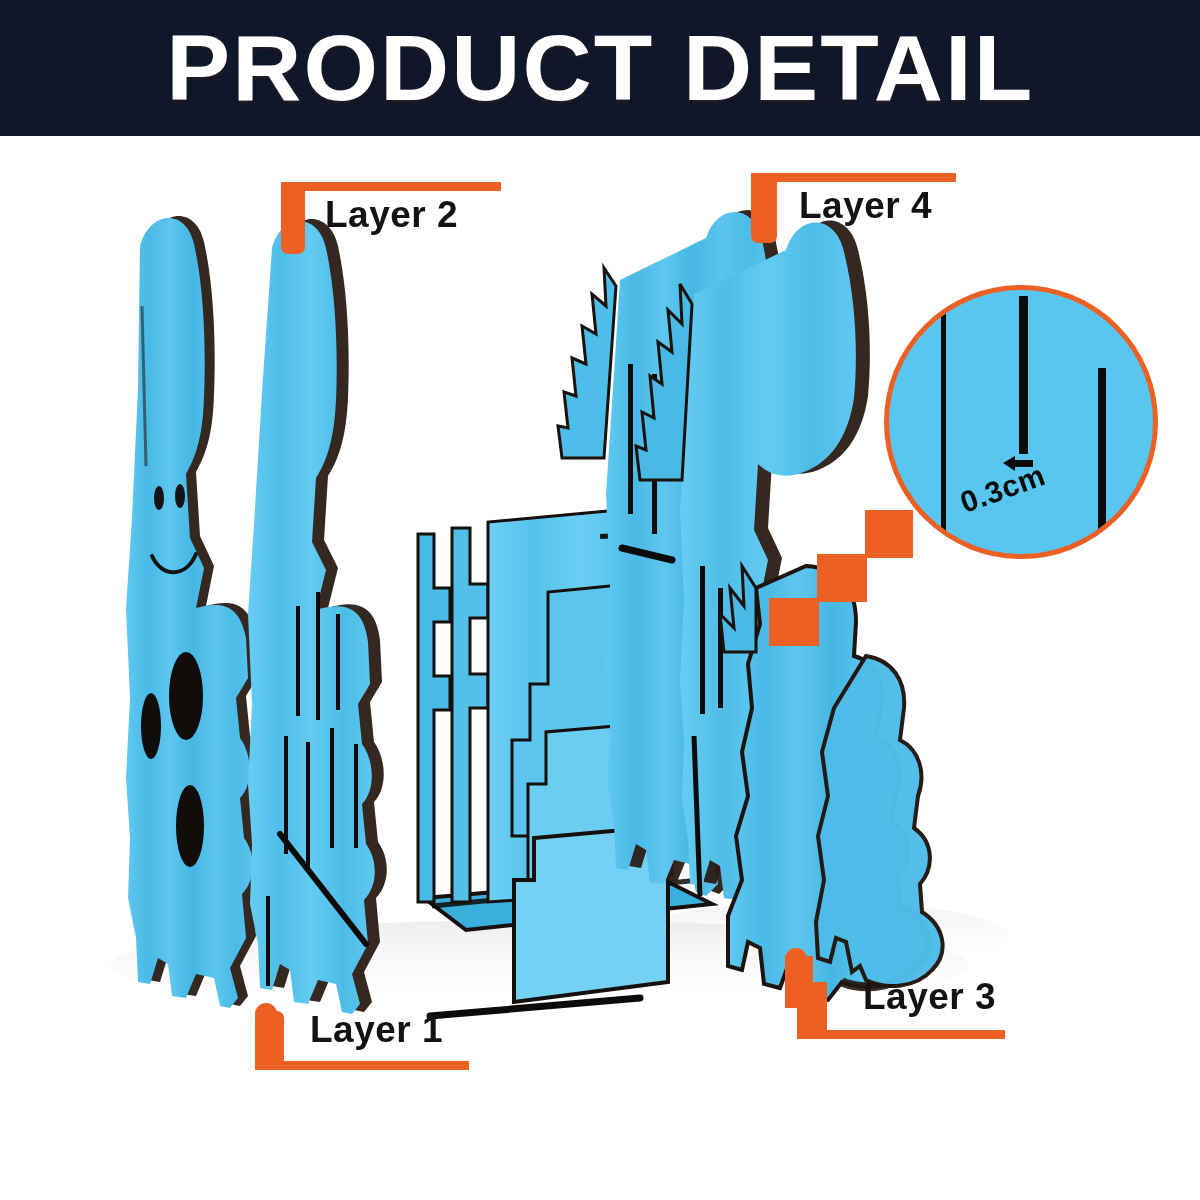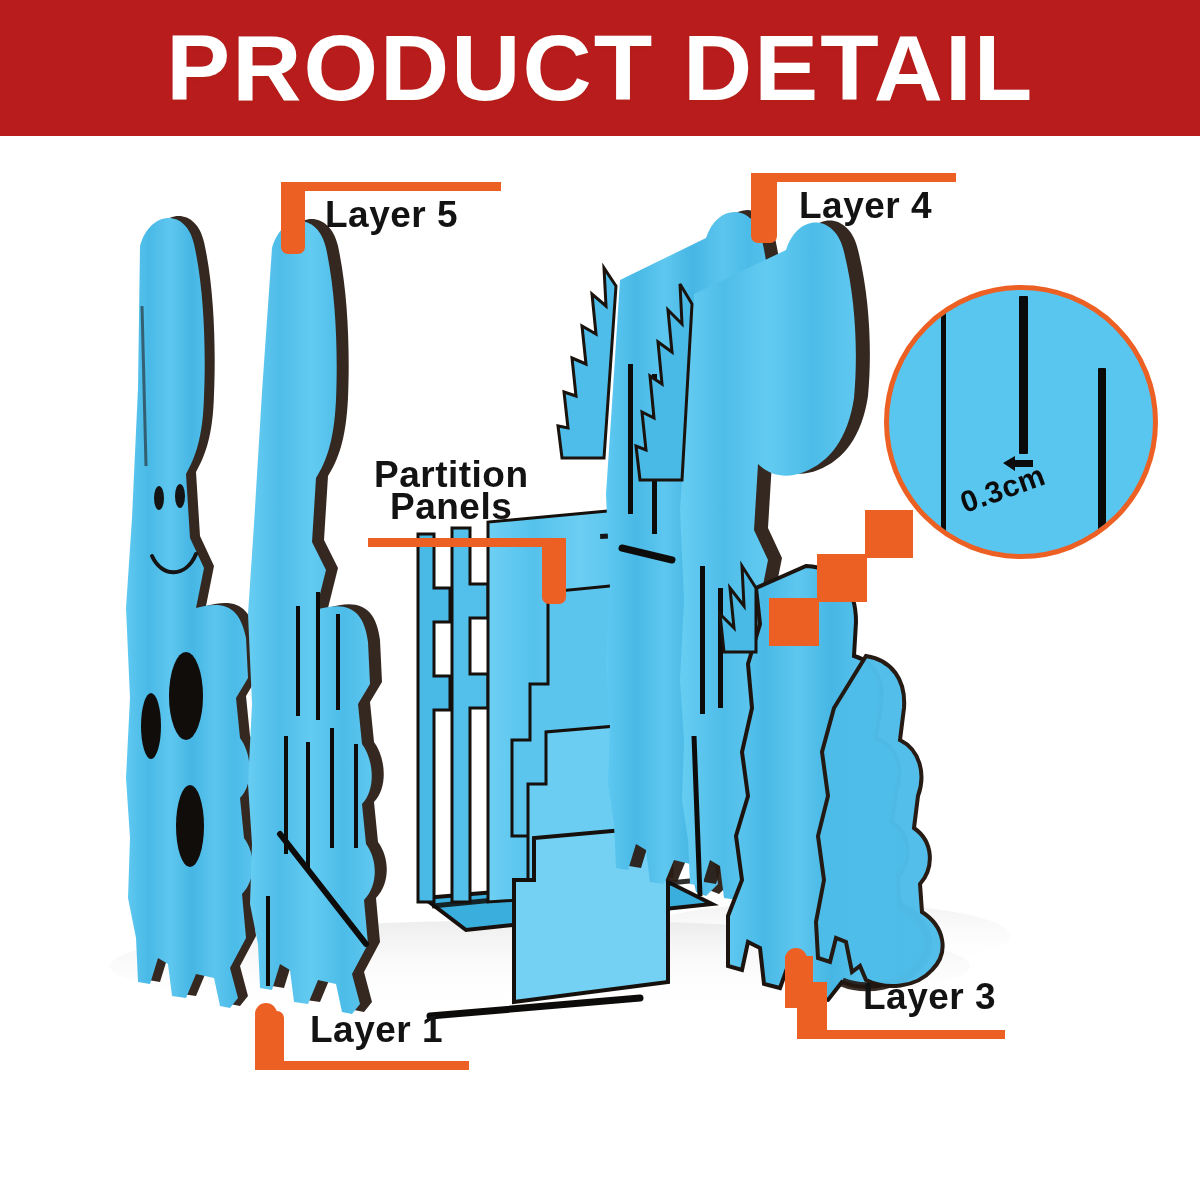--- a/index.html
+++ b/index.html
@@ -8,21 +8,21 @@
     background:#ffffff;
     font-family:"Liberation Sans", sans-serif;
     overflow:hidden;
     position:relative;
   }
   #stage{position:relative;width:1200px;height:1200px;overflow:hidden;background:#fff;}
 
   
   .banner{
     position:absolute;left:0;top:0;width:1200px;height:136px;
-    background:#b91c1c;
+    background:#0f172a;
     display:flex;align-items:center;justify-content:center;
   }
   .banner-title{
     color:#ffffff;
     font-family:"Liberation Sans", sans-serif;
     font-weight:bold;
     font-size:93px;
     letter-spacing:2px;
     transform:scaleX(1.03);
     line-height:1;
@@ -271,35 +271,29 @@
                  C944 790 950 816 932 834 C916 852 886 854 866 844
                  L860 830 L852 836 L846 806 L836 802 L830 826 L818 822
                  L816 786 L824 744 L818 700 L828 660 L822 616 L834 572 Z" fill="#4fbde9" stroke="#231710" stroke-width="4" opacity="0.98"></path>
       </g>
     </svg>
   </div>
 
   <div class="callout" style="left:281px;top:182px;width:300px;height:80px;">
     <div class="bar" style="left:0;top:0;width:220px;height:9px;"></div>
     <div class="stub" style="left:0;top:0;width:24px;height:72px;border-bottom-left-radius:7px;border-bottom-right-radius:7px;"></div>
-    <div class="ctext" style="left:44px;top:14px;font-size:37px;">Layer 5</div>
+    <div class="ctext" style="left:44px;top:14px;font-size:37px;">Layer 2</div>
   </div>
 
   <div class="callout" style="left:751px;top:173px;width:300px;height:80px;">
     <div class="bar" style="left:0;top:0;width:205px;height:9px;"></div>
     <div class="stub" style="left:0;top:0;width:26px;height:70px;border-bottom-left-radius:7px;border-bottom-right-radius:7px;"></div>
     <div class="ctext" style="left:48px;top:14px;font-size:37px;">Layer 4</div>
   </div>
 
-  <div class="callout" style="left:368px;top:456px;width:260px;height:130px;">
-    <div class="ctext" style="left:6px;top:0;font-size:37px;">Partition</div>
-    <div class="ctext" style="left:22px;top:32px;font-size:37px;">Panels</div>
-    <div class="bar" style="left:0;top:82px;width:198px;height:9px;"></div>
-    <div class="stub" style="left:174px;top:82px;width:24px;height:66px;border-bottom-left-radius:7px;border-bottom-right-radius:7px;"></div>
-  </div>
 
   <div class="callout" style="left:255px;top:1003px;width:300px;height:72px;">
     <div class="dot" style="left:0;top:0;width:22px;height:22px;"></div>
     <div class="stub" style="left:0;top:8px;width:29px;height:56px;border-top-left-radius:7px;border-top-right-radius:7px;"></div>
     <div class="bar" style="left:0;top:58px;width:214px;height:9px;"></div>
     <div class="ctext" style="left:55px;top:8px;font-size:37px;">Layer 1</div>
   </div>
 
 
   <div class="callout" style="left:785px;top:948px;width:320px;height:110px;">

